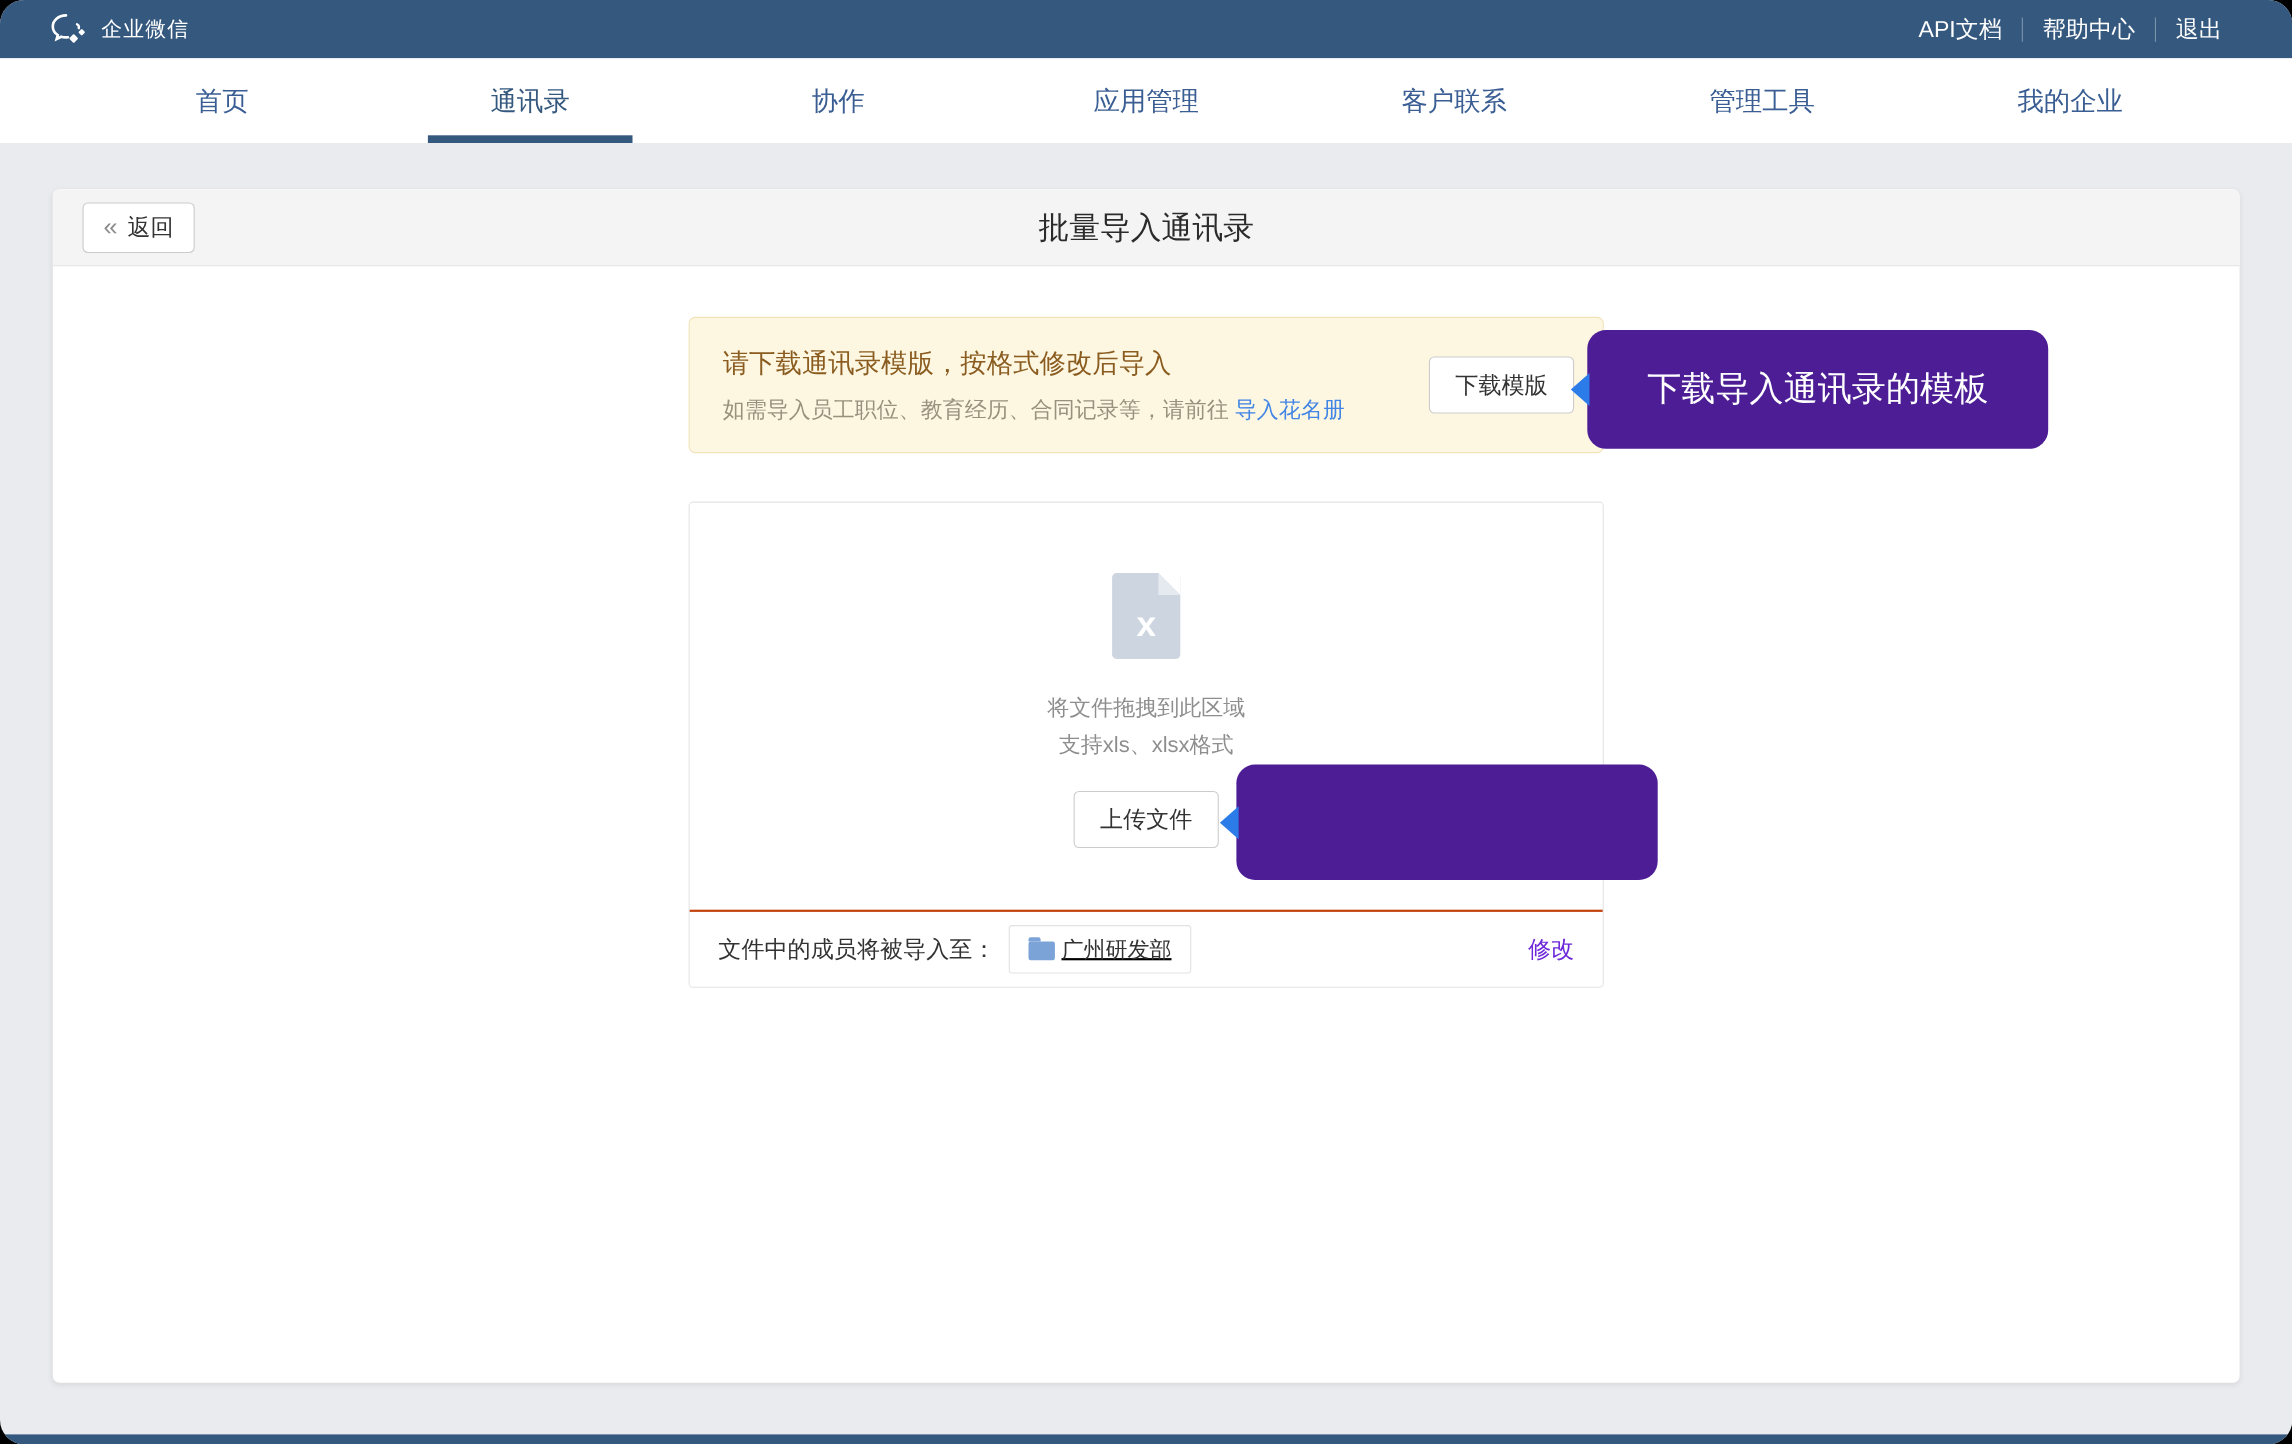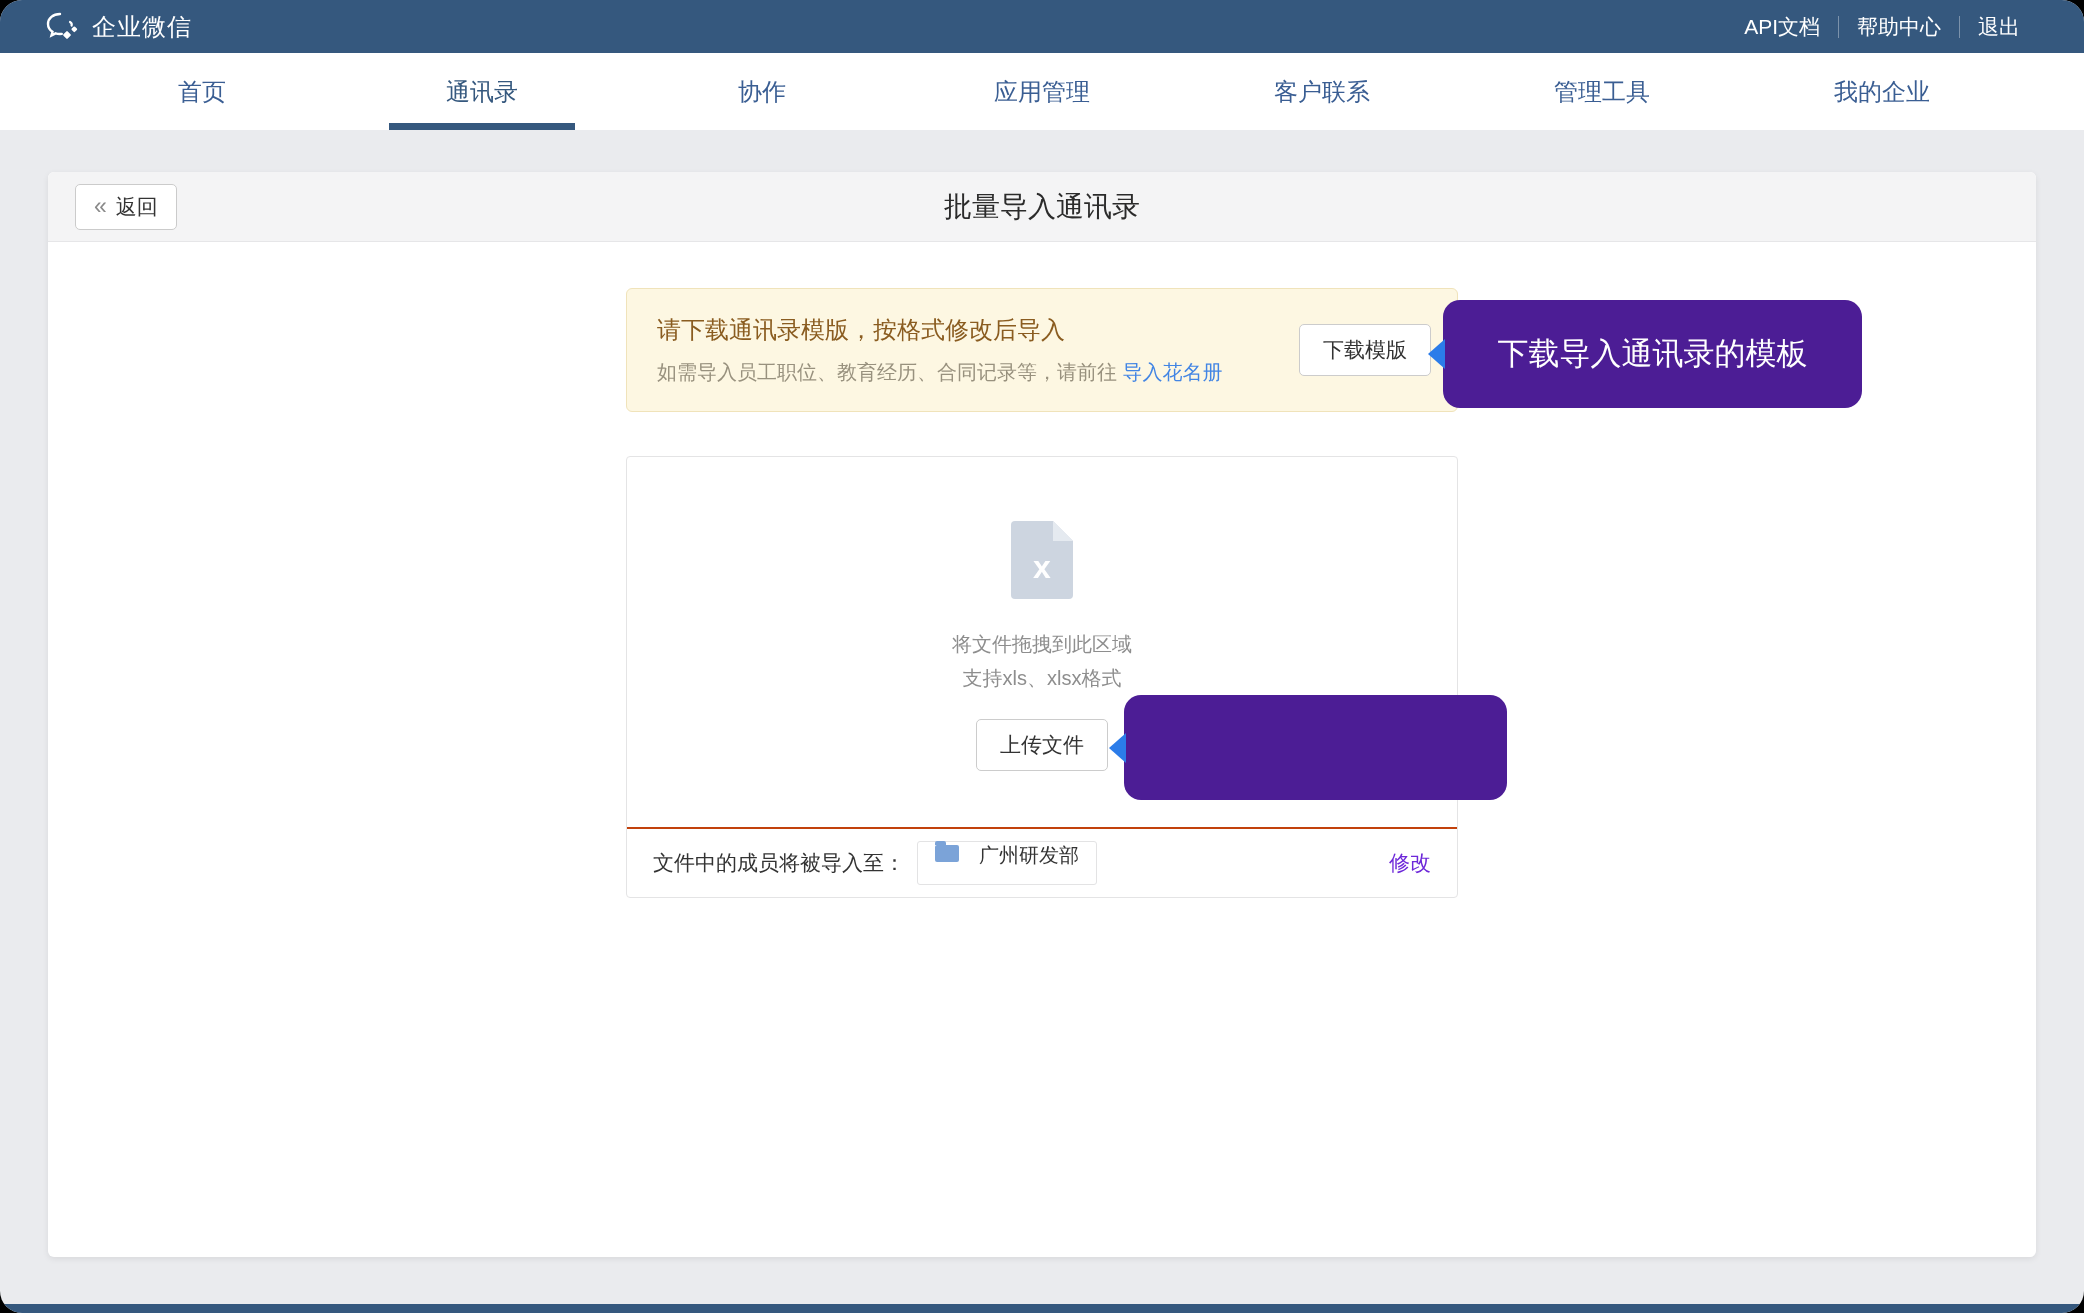--- a/index.html
+++ b/index.html
@@ -11,21 +11,21 @@
     border-radius: 22px; overflow: hidden; background: #eaebee;
   }
 
   
   .topbar {
     height: 53px; background: #35587e; display: flex;
     align-items: center; justify-content: space-between; padding: 0 46px;
   }
   .brand { display: flex; align-items: center; gap: 12px; cursor: pointer; }
   .brand svg { display: block; }
-  .brand-name { color: #fff; font-size: 24px; letter-spacing: 1px; }
+  .brand-name { color: #fff; font-size: 19px; letter-spacing: 1px; }
   .top-links { display: flex; align-items: center; }
   .top-link { color: #fff; font-size: 21px; padding: 4px 18px; cursor: pointer; }
   .top-sep { width: 1px; height: 22px; background: rgba(255,255,255,0.35); }
 
   
   .navbar { height: 77px; background: #fff; display: flex; padding: 0 62px; }
   .nav-item {
     flex: 1; display: flex; align-items: center; justify-content: center;
     font-size: 24px; color: #3a5e93; position: relative; cursor: pointer;
   }
@@ -92,21 +92,21 @@
   .upload-btn { margin-top: 24px; }
 
   
   .card-footer {
     border-top: 2px solid #c2410c; height: 70px;
     display: flex; align-items: center; padding: 0 26px;
   }
   .target-label { font-size: 21px; color: #333; }
   .dept-chip {
     margin-left: 12px; height: 44px; border: 1px solid #e3e3e4; border-radius: 3px;
-    background: #fff; display: flex; align-items: flex-start; gap: 20px; padding: 0 17px;
+    background: #fff; display: flex; align-items: center; gap: 6px; padding: 0 17px; text-decoration: underline;
   }
   .folder-icon { position: relative; width: 24px; height: 17px; background: #7ba3d8; border-radius: 2px; margin-top: 3px; }
   .folder-icon::before {
     content: ""; position: absolute; top: -4px; left: 0; width: 11px; height: 4px;
     background: #7ba3d8; border-radius: 2px 2px 0 0;
   }
   .dept-name { font-size: 20px; color: #333; }
   .spacer { flex: 1; }
   .modify-link { font-size: 21px; color: #6d28d9; cursor: pointer; }
 

